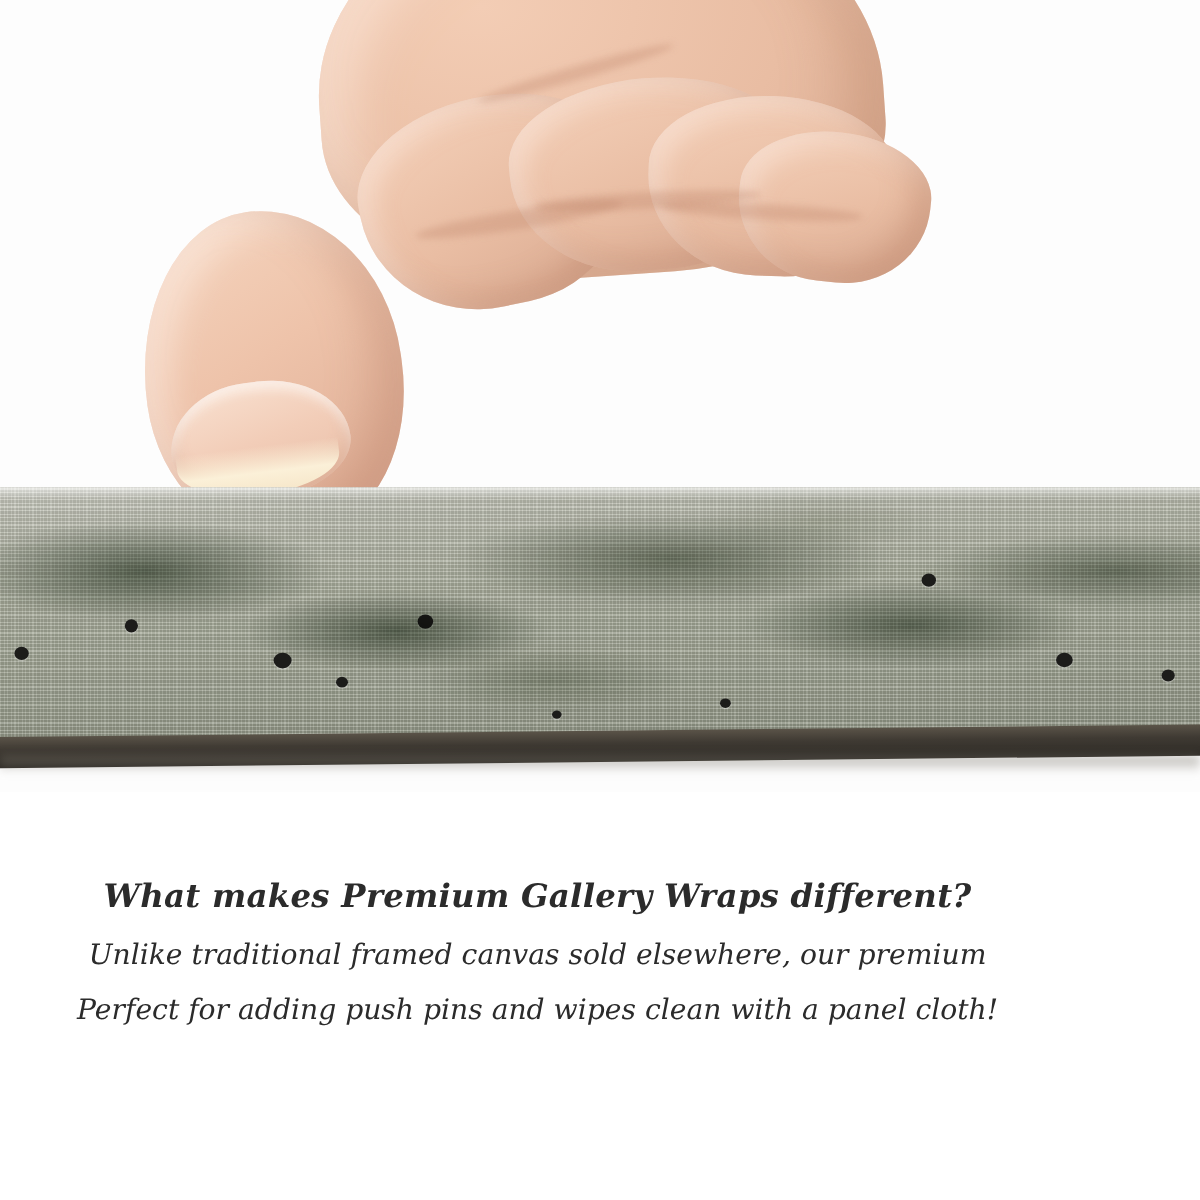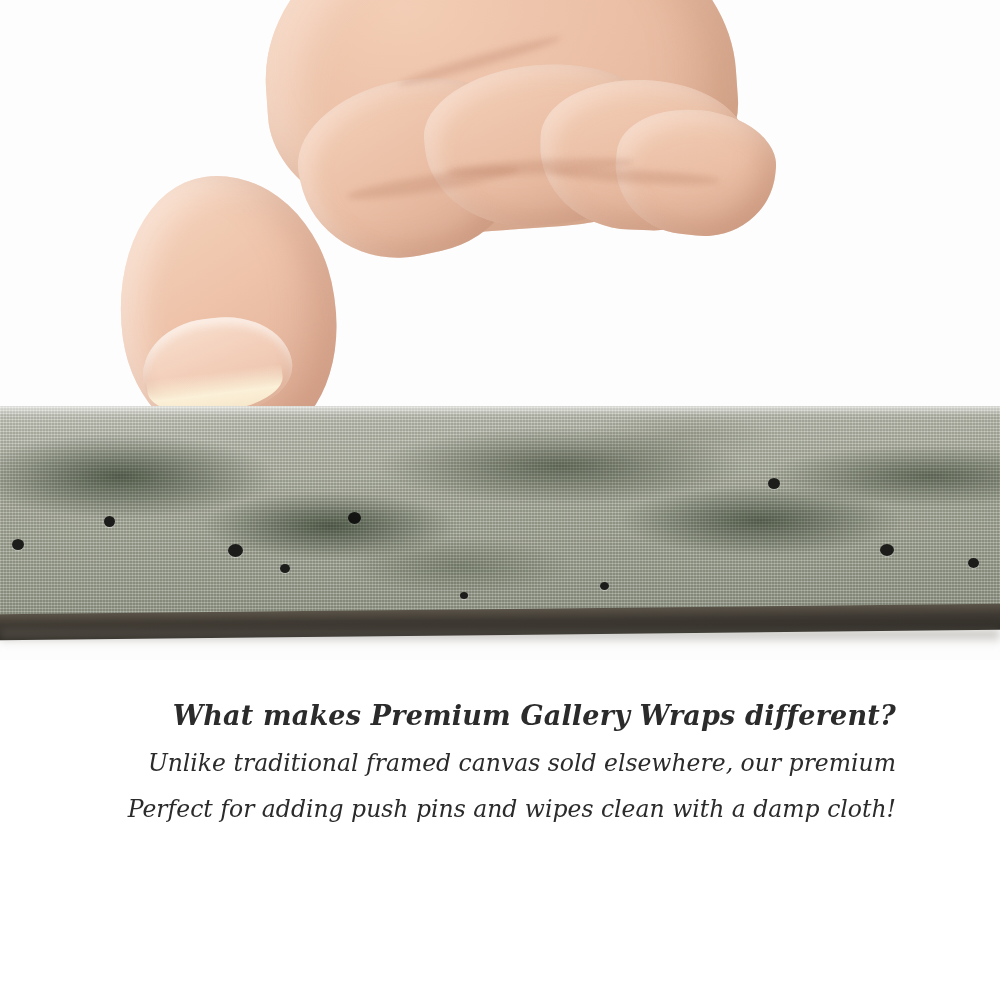--- a/index.html
+++ b/index.html
@@ -172,23 +172,23 @@
     width: 1000px;
     height: 14px;
     background: linear-gradient(180deg, rgba(120,115,105,0.55), rgba(255,255,255,0));
     filter: blur(4px);
   }
 
   
   .caption {
     position: absolute;
     left: 0;
-    top: 700px;
+    top: 732px;
     width: 896px;
-    text-align: right;
+    text-align: center;
     color: #2b2b2b;
     font-family: "DejaVu Serif", serif;
     font-style: italic;
   }
   .caption-title {
     font-size: 27px;
     font-weight: 700;
     letter-spacing: 0.2px;
     margin-bottom: 12px;
   }
@@ -237,16 +237,16 @@
       <div class="speck" style="left:600px;  top:176px; width:9px;  height:8px;"></div>
       <div class="speck" style="left:460px;  top:186px; width:8px;  height:7px;"></div>
     </div>
     <div class="edge-dark"></div>
     <div class="edge-under"></div>
   </div>
 
   <div class="caption">
     <div class="caption-title">What makes Premium Gallery Wraps different?</div>
     <div class="caption-line">Unlike traditional framed canvas sold elsewhere, our premium</div>
-    <div class="caption-line last">Perfect for adding push pins and wipes clean with a damp cloth!</div>
+    <div class="caption-line last">Perfect for adding push pins and wipes clean with a panel cloth!</div>
   </div>
 
 </div>
 
 </body></html>

